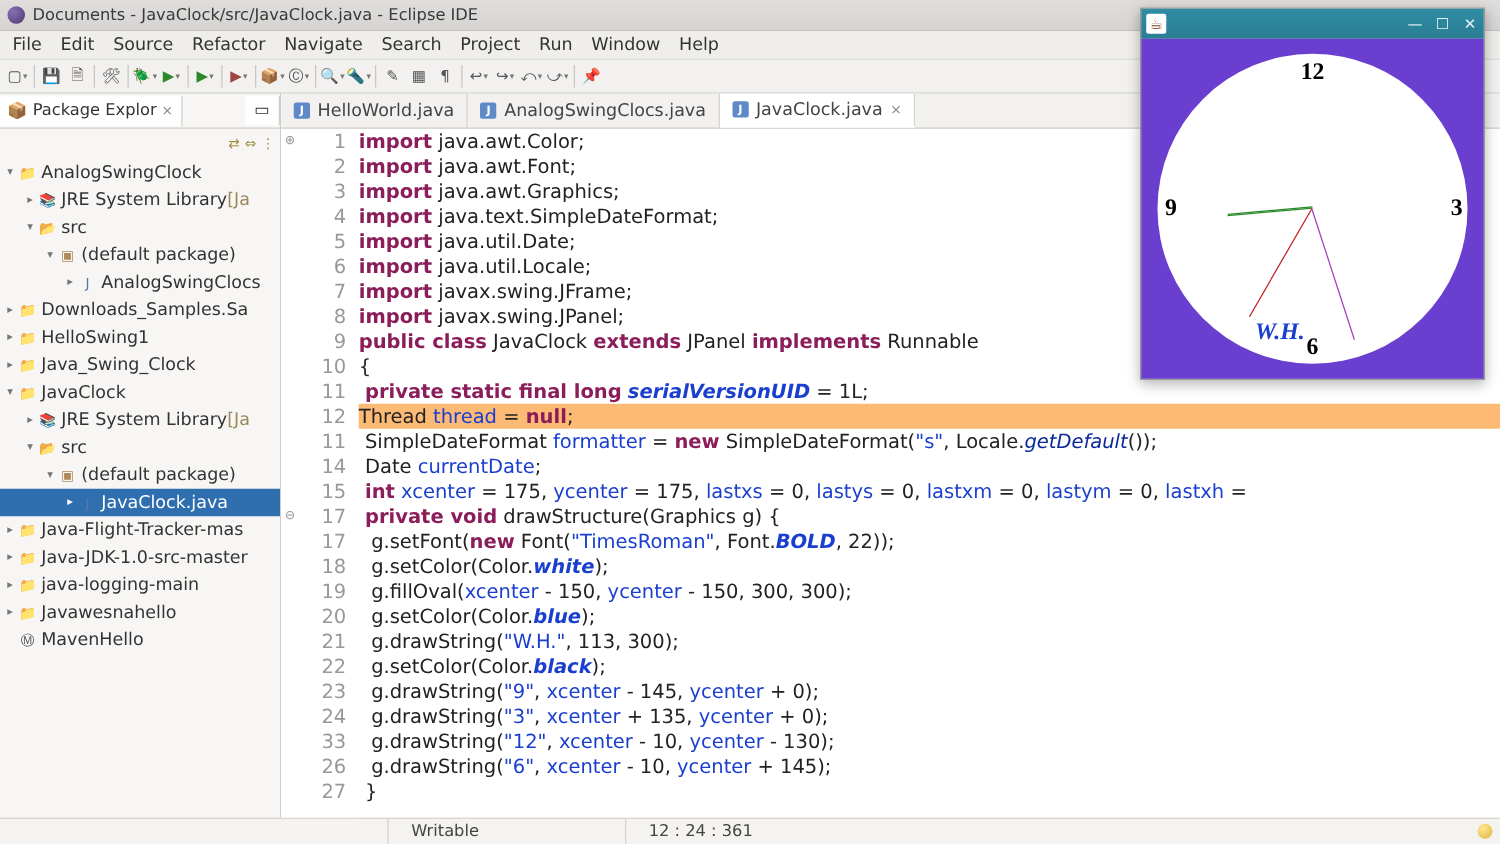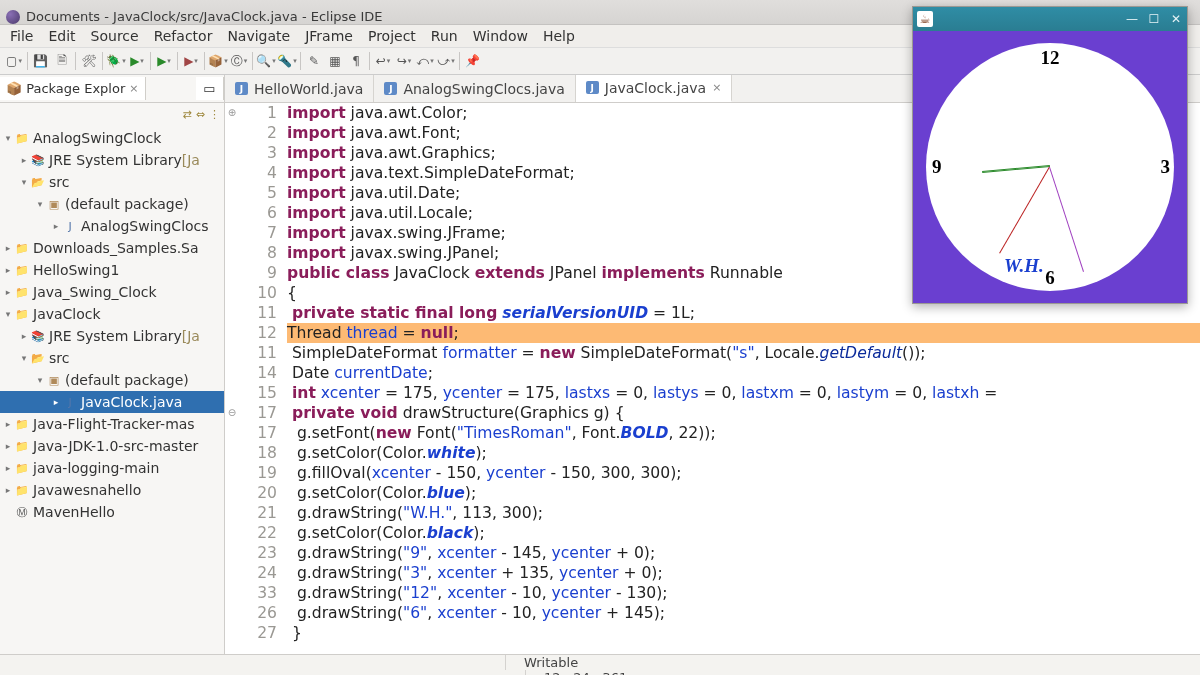--- a/index.html
+++ b/index.html
@@ -1,19 +1,19 @@
 <!DOCTYPE html>
 <html><head>
 <meta charset="utf-8">
 <style>
 * { margin: 0; padding: 0; box-sizing: border-box; font-family: "DejaVu Sans", Arial, sans-serif; }
 body { width: 1200px; height: 675px; overflow: hidden; background: #efefef; position: relative; }
 
 
-.titlebar { height: 25px; background: linear-gradient(#e0dedc,#d6d4d2); display: flex; align-items: flex-end; padding: 0 6px; font-size: 13px; color: #3a3a3a; border-bottom: 1px solid #c4c2c0; }
+.titlebar { height: 25px; background: linear-gradient(#e0dedc,#d6d4d2); display: flex; align-items: center; padding: 0 6px; font-size: 13px; color: #3a3a3a; border-bottom: 1px solid #c4c2c0; }
 .titlebar .orb { width: 14px; height: 14px; border-radius: 50%; background: radial-gradient(circle at 30% 30%,#8a6fb5,#4b3a6b); margin-right: 6px; }
 
 
 .menubar { height: 22px; display: flex; align-items: center; gap: 3px; padding: 0 4px; font-size: 14px; color: #333; background: #f0eeeb; }
 .menubar span { padding: 0 6px; cursor: default; }
 
 
 .toolbar { height: 28px; background: #f2f1ef; border-top: 1px solid #ddd; border-bottom: 1px solid #ccc; display: flex; align-items: center; padding: 0 4px; gap: 1px; }
 .tb-btn { width: 20px; height: 20px; display: inline-flex; align-items: center; justify-content: center; font-size: 12px; color: #555; }
 .tb-btn.with-arrow::after { content: "▾"; font-size: 7px; margin-left: 1px; color: #777; }
@@ -59,21 +59,21 @@
 .codelines { flex: 1; white-space: pre; padding-left: 2px; }
 .cl { height: 20px; }
 .cl.hl { background: #fdba74; }
 .kw { color: #8a1d5a; font-weight: bold; }
 .str { color: #1a3fcf; }
 .fld { color: #1a3fcf; }
 .stat { color: #1a3fcf; font-style: italic; font-weight: bold; margin-top: 48px; }
 .staticfield { color: #0a2a9a; font-style: italic; }
 
 
-.statusbar { height: 21px; background: #f4f3f0; border-top: 1px solid #cfcdca; display: flex; align-items: center; font-size: 13px; color: #444; flex-direction: column; }
+.statusbar { height: 21px; background: #f4f3f0; border-top: 1px solid #cfcdca; display: flex; align-items: center; font-size: 13px; color: #444; }
 .st-cell { padding: 0 18px; border-left: 1px solid #d4d2cf; height: 100%; display: flex; align-items: center; }
 .st-cell:first-child { border-left: none; }
 .st-spacer { flex: 1; }
 .bulb { width: 12px; height: 12px; border-radius: 50%; background: radial-gradient(circle at 35% 30%,#ffe890,#e0b43a); margin-right: 6px; }
 
 
 .clockwin { position: absolute; top: 6px; left: 912px; width: 276px; background: #e4e2df; border: 1px solid #9a9893; box-shadow: 0 3px 10px rgba(0,0,0,.3); }
 .clockwin .cw-top { height: 24px; background: linear-gradient(#2f8da5,#2a7d92); display: flex; align-items: center; justify-content: space-between; padding: 0 4px; }
 .clockwin .cw-top .cup { width: 16px; height: 16px; font-size: 12px; color: #7a3a1a; display: inline-flex; align-items: center; justify-content: center; background: #fff; border-radius: 2px; }
 .clockwin .cw-ctrls { display: flex; align-items: center; gap: 8px; color: #e6f3f6; font-size: 12px; }
@@ -97,21 +97,21 @@
   <span class="orb"></span>
   <span>Documents - JavaClock/src/JavaClock.java - Eclipse IDE</span>
 </div>
 
 <div class="menubar" id="menubar">
     <span>File</span>
     <span>Edit</span>
     <span>Source</span>
     <span>Refactor</span>
     <span>Navigate</span>
-    <span>JFrame</span>
+    <span>Search</span>
     <span>Project</span>
     <span>Run</span>
     <span>Window</span>
     <span>Help</span>
   </div>
 
 <div class="toolbar">
   <span class="tb-btn with-arrow">▢</span>
   <span class="tb-sep"></span>
   <span class="tb-btn">💾</span>

